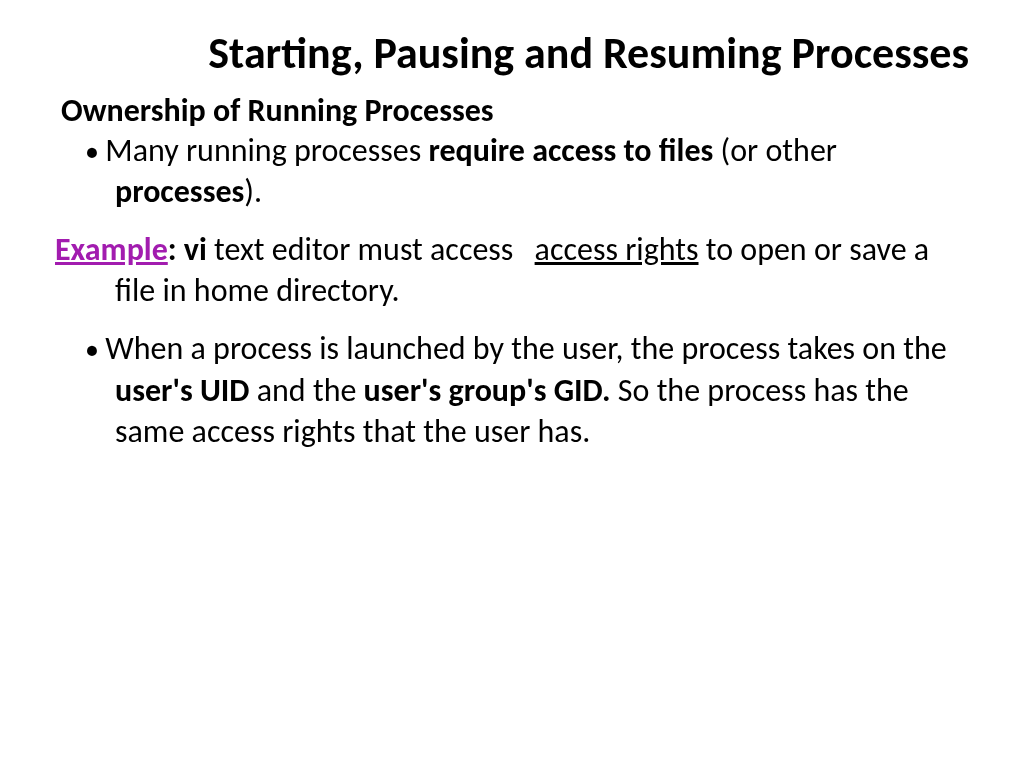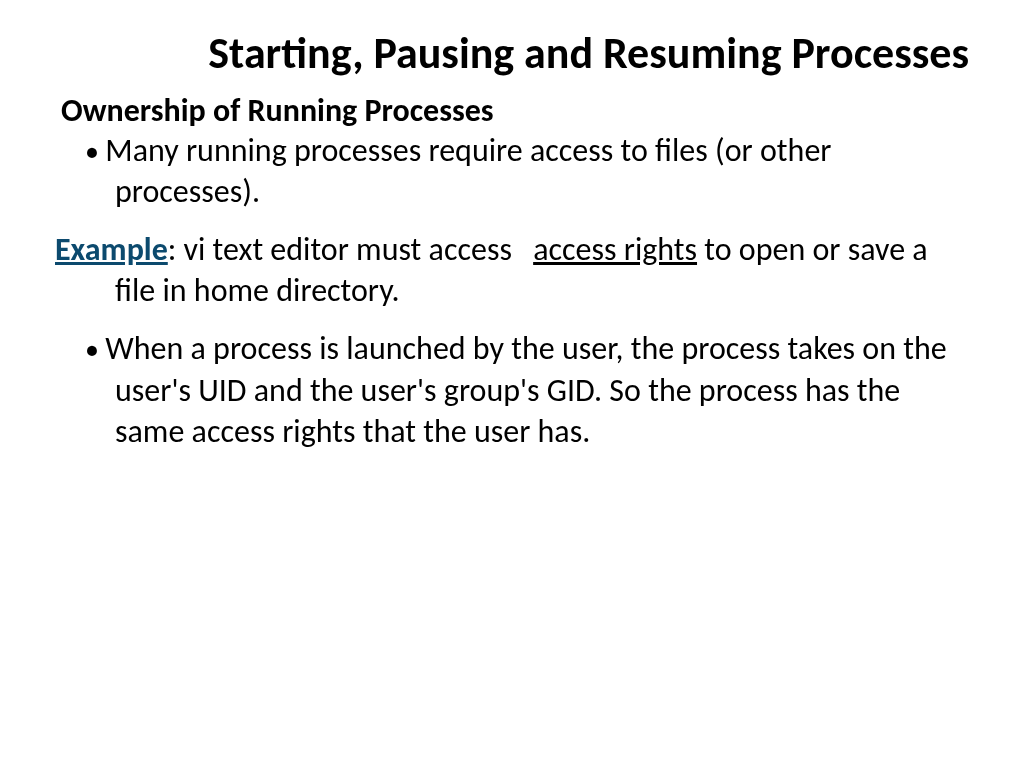--- a/index.html
+++ b/index.html
@@ -35,22 +35,22 @@
       content: "• ";
       font-size: 28px;
     }
     .no-bullet {
       font-size: 32px;
       line-height: 1.3;
       margin-bottom: 16px;
       padding-left: 60px;
       text-indent: -60px;
     }
-    .bold { font-weight: 400; }
-    .red-underline { color: #0c4a6e; font-weight: 700; text-decoration: underline; }
+    .bold { font-weight: 700; }
+    .red-underline { color: #a21caf; font-weight: 700; text-decoration: underline; }
     .underline { text-decoration: underline; margin-left: 14px; }
   </style>
 </head>
 <body>
 
 <h1 class="title">Starting, Pausing and Resuming Processes</h1>
 
 <div class="subtitle">Ownership of Running Processes</div>
 
 <div class="bullet-item"><span>Many running processes </span><span class="bold">require access to files</span><span> (or other </span><span class="bold">processes</span><span>).</span></div>

